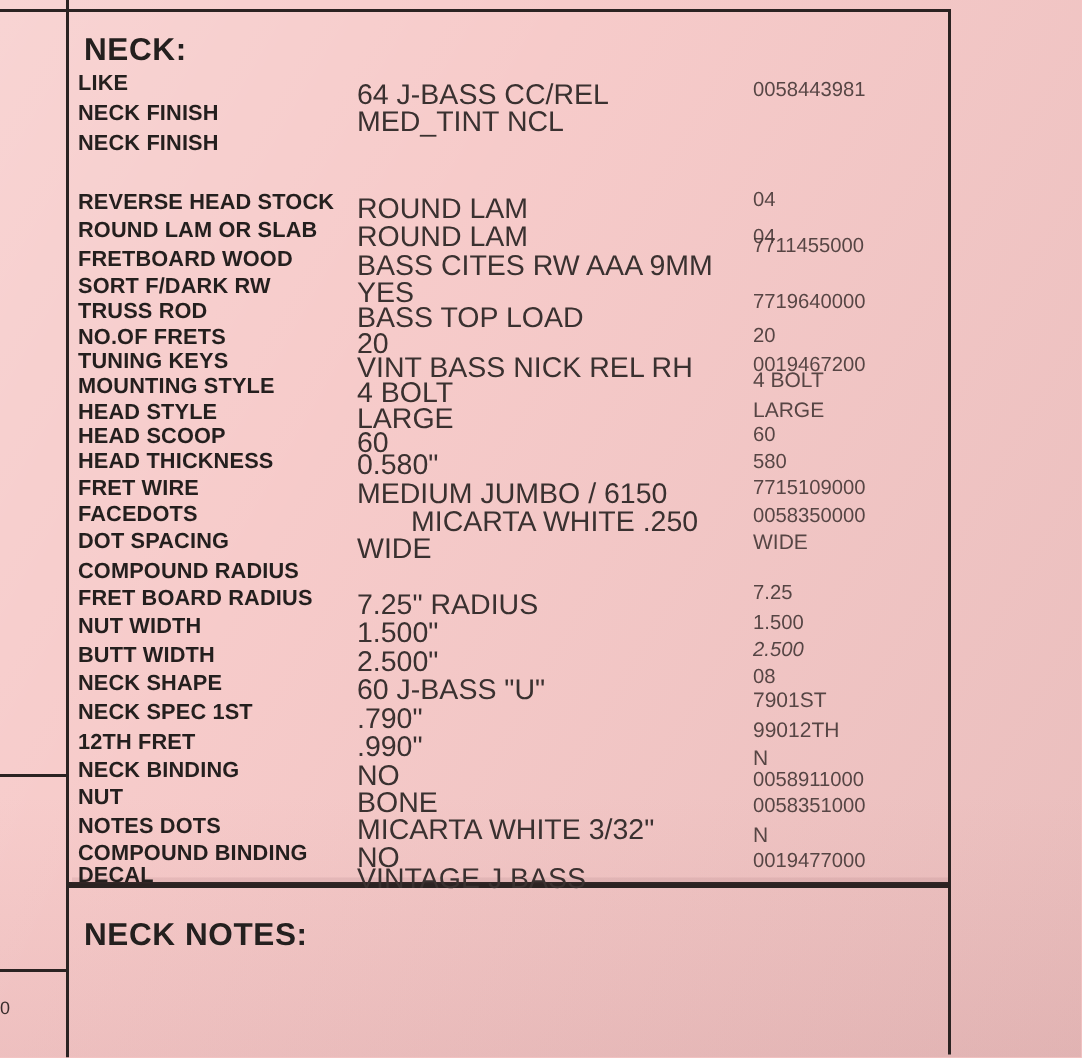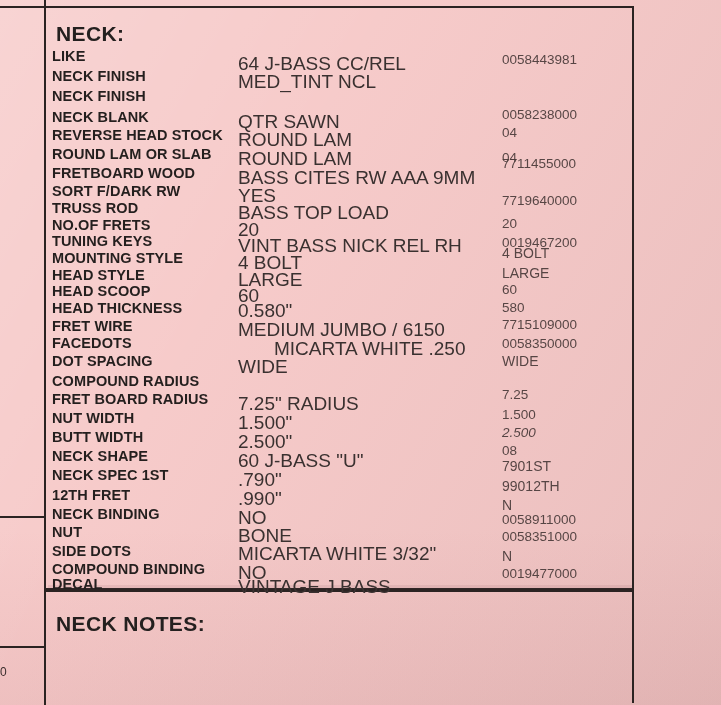--- a/index.html
+++ b/index.html
@@ -163,25 +163,20 @@
         <div class="mid" style="top: 5px;">64 J-BASS CC/REL</div>
         <div class="code" style="top: 4px;">0058443981</div>
       </div>
       <div class="row" style="top: 68px;">
         <div class="lbl" style="top: 0px;">NECK FINISH</div>
         <div class="mid" style="top: 3px;">MED_TINT  NCL</div>
       </div>
       <div class="row" style="top: 88px;">
         <div class="lbl" style="top: 0px;">NECK FINISH</div>
       </div>
-      <div class="row" style="top: 109px;">
-        <div class="lbl" style="top: 0px;">NECK BLANK</div>
-        <div class="mid" style="top: 2px;">QTR SAWN</div>
-        <div class="code" style="top: -2px;">0058238000</div>
-      </div>
       <div class="row" style="top: 127px;">
         <div class="lbl" style="top: 0px;">REVERSE HEAD STOCK</div>
         <div class="mid" style="top: 2px;">ROUND LAM</div>
         <div class="code" style="top: -2px;">04</div>
       </div>
       <div class="row" style="top: 146px;">
         <div class="lbl" style="top: 0px;">ROUND LAM OR SLAB</div>
         <div class="mid" style="top: 2px;">ROUND LAM</div>
         <div class="code" style="top: 4px;">04</div>
       </div>
@@ -281,21 +276,21 @@
         <div class="lbl" style="top: 0px;">NECK BINDING</div>
         <div class="mid" style="top: 1px;">NO</div>
         <div class="code wide-val" style="top: -9px;">N</div>
       </div>
       <div class="row" style="top: 524px;">
         <div class="lbl" style="top: 0px;">NUT</div>
         <div class="mid" style="top: 1px;">BONE</div>
         <div class="code" style="top: -12px;">0058911000</div>
       </div>
       <div class="row" style="top: 543px;">
-        <div class="lbl" style="top: 0px;">SIDE DOTS</div>
+        <div class="lbl" style="top: 0px;">NOTES DOTS</div>
         <div class="mid" style="top: 0px;">MICARTA WHITE 3/32"</div>
         <div class="code" style="top: -14px;">0058351000</div>
       </div>
       <div class="row" style="top: 561px;">
         <div class="lbl" style="top: 0px;">COMPOUND BINDING</div>
         <div class="mid" style="top: 1px;">NO</div>
         <div class="code wide-val" style="top: -13px;">N</div>
       </div>
       <div class="row" style="top: 576px;">
         <div class="lbl" style="top: 0px;">DECAL</div>

